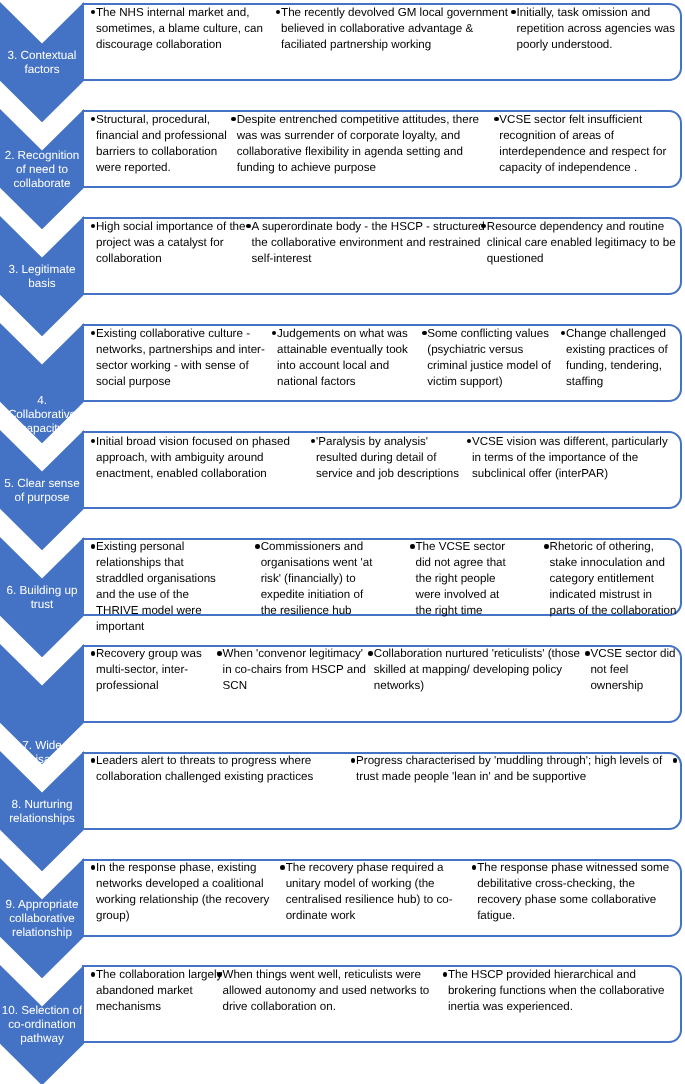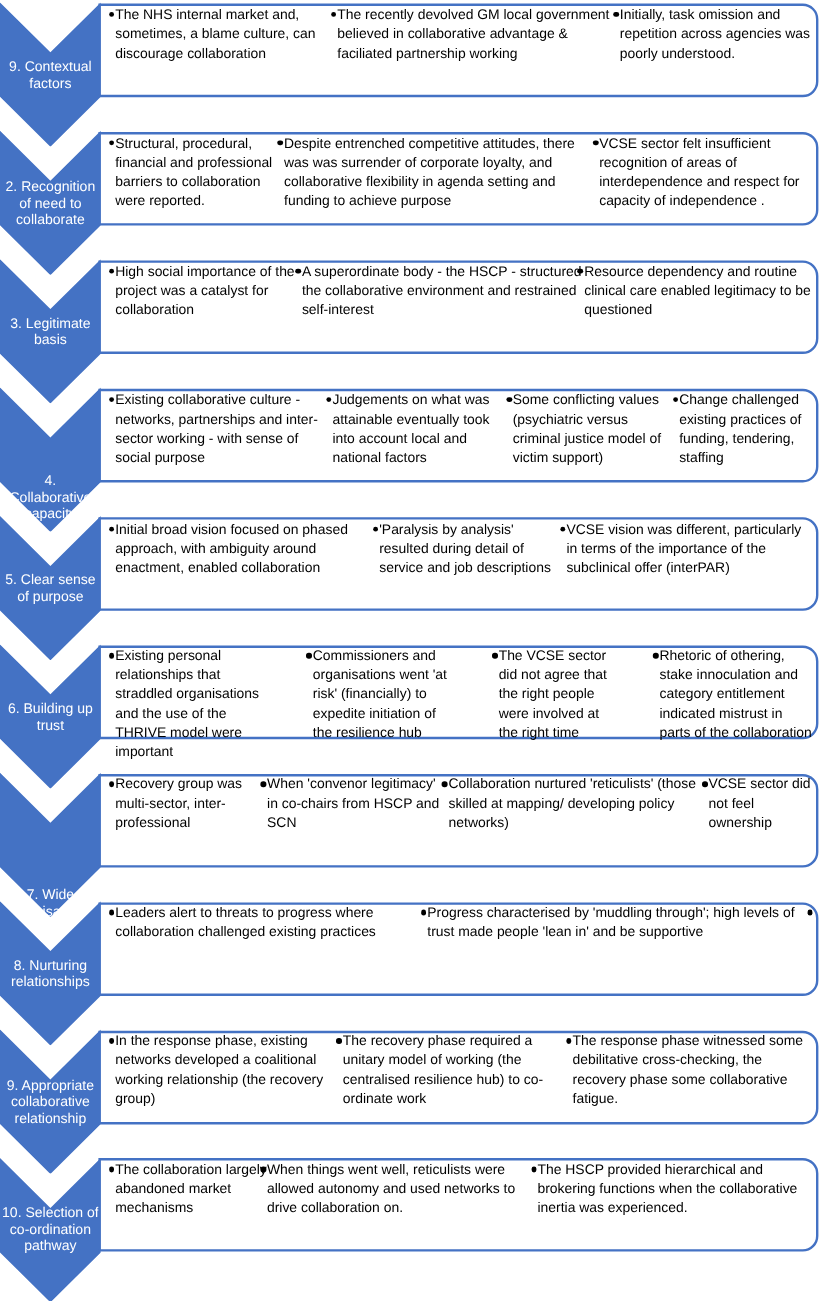--- a/index.html
+++ b/index.html
@@ -62,21 +62,21 @@
 <body>
 
 <div class="diagram">
 <div class="step">
   <div class="chev" style="top:2px">
     <svg width="84" height="120.3" viewBox="0 0 84 120.3">
           <path d="M0 0 L42 41.6 L84 0 L84 78.7 L42 120.3 L0 78.7 Z" fill="#4472C4"></path>
         </svg>
   </div>
   <div class="chev-label" style="top:44.4px;height:37.1px;">
-        <span>9. Contextual factors</span>
+        <span>3. Contextual factors</span>
       </div>
   <div class="box" style="top:2.9px;left:82px;width:600px;height:78px;"></div>
   <ul class="bullets" style="top:2.9px;height:78px;">
     <li><span class="bul"></span><span>The NHS internal market and, sometimes, a blame culture, can discourage collaboration</span></li>
     <li><span class="bul"></span><span>The recently devolved GM local government believed in collaborative advantage &amp; faciliated partnership working</span></li>
     <li><span class="bul"></span><span>Initially, task omission and repetition across agencies was poorly understood.</span></li>
   </ul>
 </div>
 <div class="step">
   <div class="chev" style="top:108.95px">

